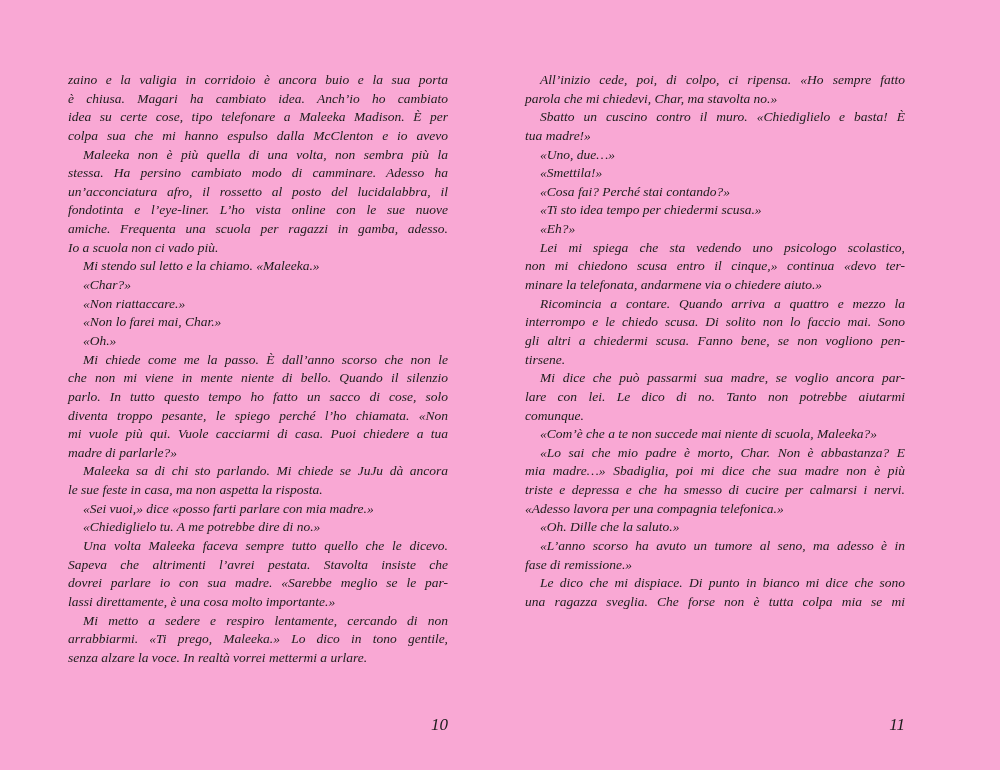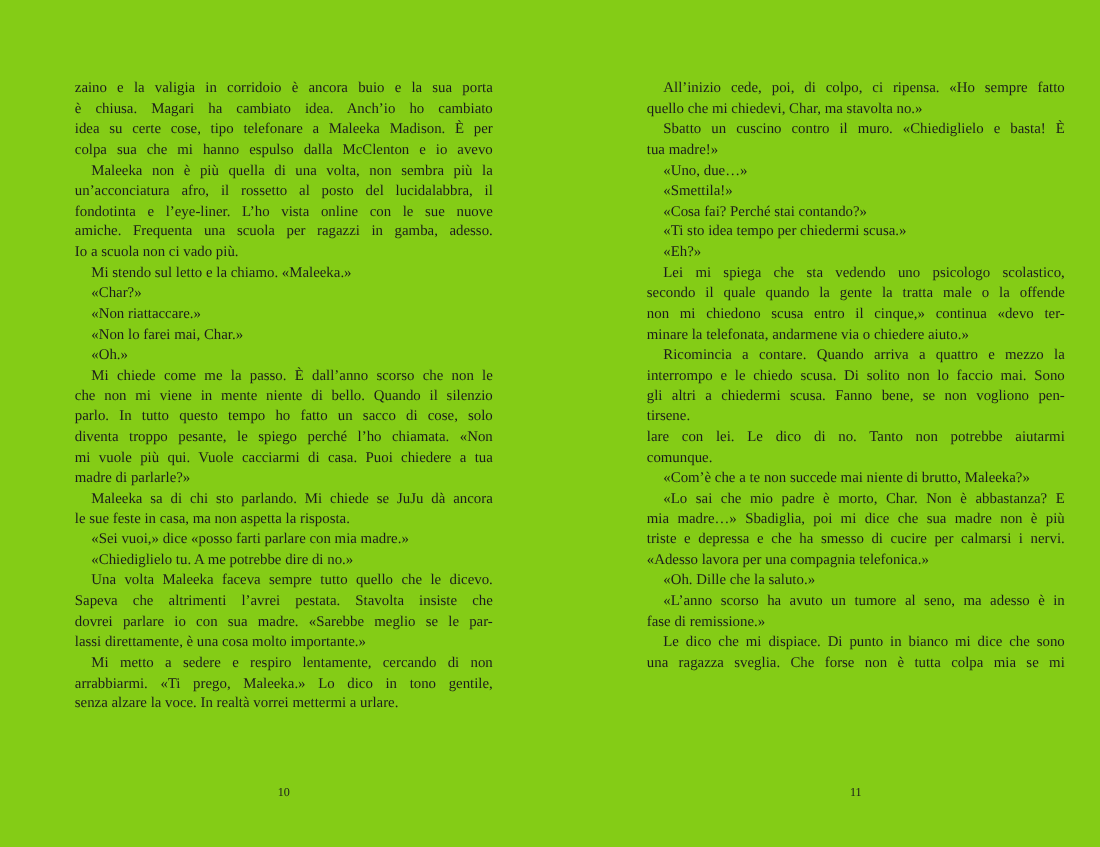--- a/index.html
+++ b/index.html
@@ -11,66 +11,68 @@
     width: 1000px;
     height: 770px;
     position: relative;
     font-family: "Liberation Serif", "DejaVu Serif", serif;
     color: #1c1c1c;
     overflow: hidden;
   }
   .spread {
     position: absolute;
     inset: 0;
-    background: #84cc16;
+    background: #f9a8d4;
+    font-style: italic;
   }
   .page {
     position: absolute;
     top: 71px;
     width: 380px;
     height: 660px;
   }
   .page.left  { left: 68px; }
-  .page.right { left: 588px; }
+  .page.right { left: 525px; }
   .page-text {
     width: 100%;
   }
   .line {
     font-size: 13.5px;
     line-height: 18.65px;
     height: 18.65px;
     text-align: justify;
     text-align-last: justify;
     color: #1c1c1c;
     overflow: visible;
   }
   .line.last { text-align-last: left; }
   .line.ind  { padding-left: 15px; }
   .page-number {
     position: absolute;
     top: 644px;
     left: 0;
     right: 0;
-    text-align: center;
-    font-size: 11px;
+    text-align: right;
+    font-size: 17px;
     color: #1c1c1c;
   }
 </style>
 </head>
 <body>
 
 <div class="spread">
 
   <div class="page left">
     <div class="page-text">
         <div class="line">zaino e la valigia in corridoio è ancora buio e la sua porta</div>
         <div class="line">è chiusa. Magari ha cambiato idea. Anch’io ho cambiato</div>
         <div class="line">idea su certe cose, tipo telefonare a Maleeka Madison. È per</div>
         <div class="line">colpa sua che mi hanno espulso dalla McClenton e io avevo</div>
         <div class="line ind">Maleeka non è più quella di una volta, non sembra più la</div>
+        <div class="line">stessa. Ha persino cambiato modo di camminare. Adesso ha</div>
         <div class="line">un’acconciatura afro, il rossetto al posto del lucidalabbra, il</div>
         <div class="line">fondotinta e l’eye-liner. L’ho vista online con le sue nuove</div>
         <div class="line">amiche. Frequenta una scuola per ragazzi in gamba, adesso.</div>
         <div class="line last">Io a scuola non ci vado più.</div>
         <div class="line last ind">Mi stendo sul letto e la chiamo. «Maleeka.»</div>
         <div class="line last ind">«Char?»</div>
         <div class="line last ind">«Non riattaccare.»</div>
         <div class="line last ind">«Non lo farei mai, Char.»</div>
         <div class="line last ind">«Oh.»</div>
         <div class="line ind">Mi chiede come me la passo. È dall’anno scorso che non le</div>
@@ -90,39 +92,39 @@
         <div class="line ind">Mi metto a sedere e respiro lentamente, cercando di non</div>
         <div class="line">arrabbiarmi. «Ti prego, Maleeka.» Lo dico in tono gentile,</div>
         <div class="line last">senza alzare la voce. In realtà vorrei mettermi a urlare.</div>
       </div>
     <div class="page-number">10</div>
   </div>
 
   <div class="page right">
     <div class="page-text">
         <div class="line ind">All’inizio cede, poi, di colpo, ci ripensa. «Ho sempre fatto</div>
-        <div class="line last">quello che mi chiedevi, Char, ma stavolta no.»</div>
+        <div class="line last">parola che mi chiedevi, Char, ma stavolta no.»</div>
         <div class="line ind">Sbatto un cuscino contro il muro. «Chiediglielo e basta! È</div>
         <div class="line last">tua madre!»</div>
         <div class="line last ind">«Uno, due…»</div>
         <div class="line last ind">«Smettila!»</div>
         <div class="line last ind">«Cosa fai? Perché stai contando?»</div>
         <div class="line last ind">«Ti sto idea tempo per chiedermi scusa.»</div>
         <div class="line last ind">«Eh?»</div>
         <div class="line ind">Lei mi spiega che sta vedendo uno psicologo scolastico,</div>
-        <div class="line">secondo il quale quando la gente la tratta male o la offende</div>
         <div class="line">non mi chiedono scusa entro il cinque,» continua «devo ter-</div>
         <div class="line last">minare la telefonata, andarmene via o chiedere aiuto.»</div>
         <div class="line ind">Ricomincia a contare. Quando arriva a quattro e mezzo la</div>
         <div class="line">interrompo e le chiedo scusa. Di solito non lo faccio mai. Sono</div>
         <div class="line">gli altri a chiedermi scusa. Fanno bene, se non vogliono pen-</div>
         <div class="line last">tirsene.</div>
+        <div class="line ind">Mi dice che può passarmi sua madre, se voglio ancora par-</div>
         <div class="line">lare con lei. Le dico di no. Tanto non potrebbe aiutarmi</div>
         <div class="line last">comunque.</div>
-        <div class="line last ind">«Com’è che a te non succede mai niente di brutto, Maleeka?»</div>
+        <div class="line last ind">«Com’è che a te non succede mai niente di scuola, Maleeka?»</div>
         <div class="line ind">«Lo sai che mio padre è morto, Char. Non è abbastanza? E</div>
         <div class="line">mia madre…» Sbadiglia, poi mi dice che sua madre non è più</div>
         <div class="line">triste e depressa e che ha smesso di cucire per calmarsi i nervi.</div>
         <div class="line last">«Adesso lavora per una compagnia telefonica.»</div>
         <div class="line last ind">«Oh. Dille che la saluto.»</div>
         <div class="line ind">«L’anno scorso ha avuto un tumore al seno, ma adesso è in</div>
         <div class="line last">fase di remissione.»</div>
         <div class="line ind">Le dico che mi dispiace. Di punto in bianco mi dice che sono</div>
         <div class="line">una ragazza sveglia. Che forse non è tutta colpa mia se mi</div>
       </div>

